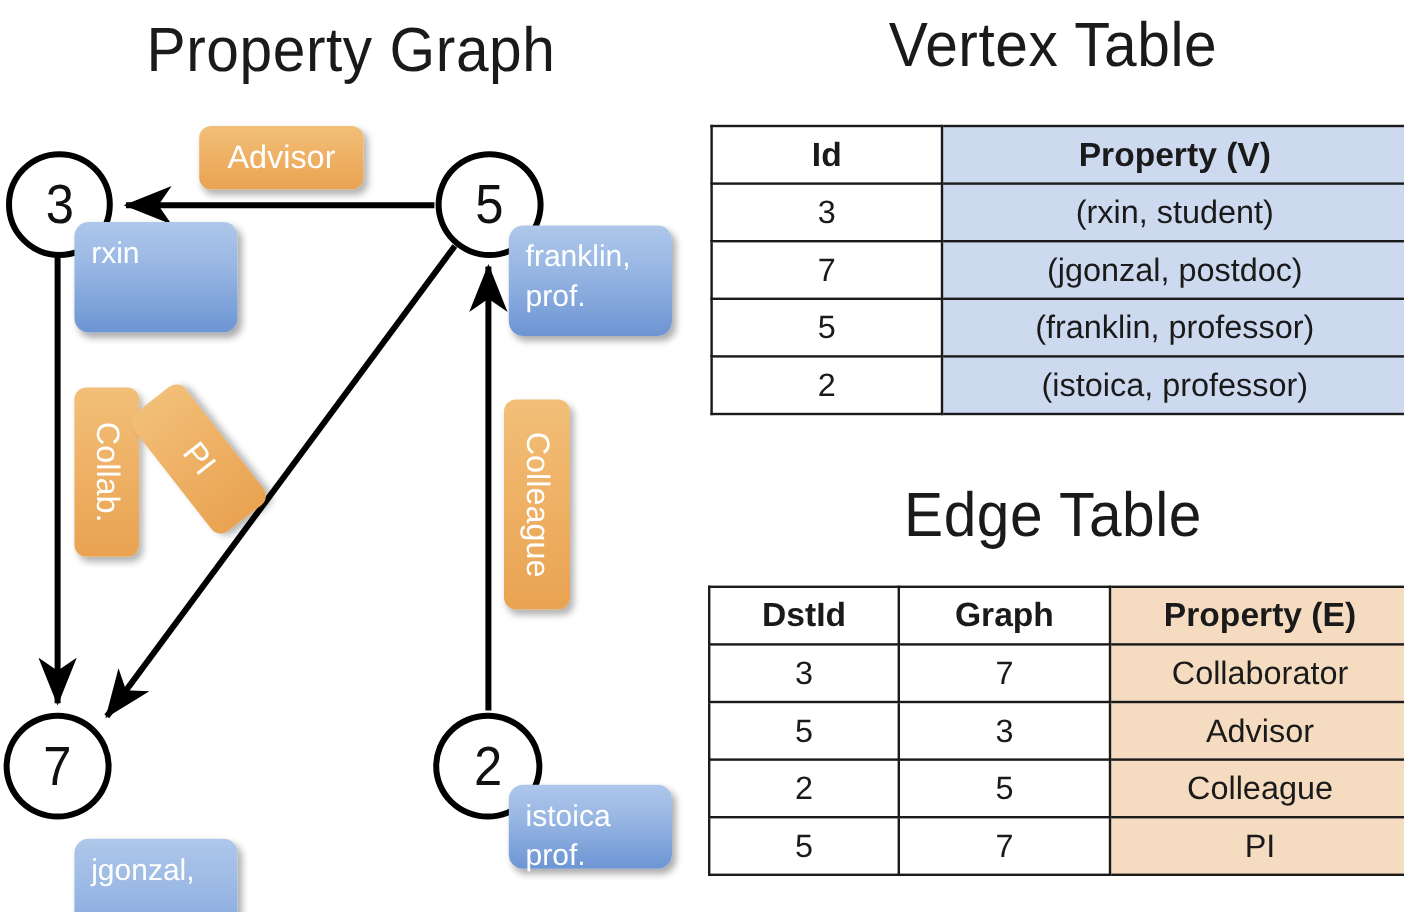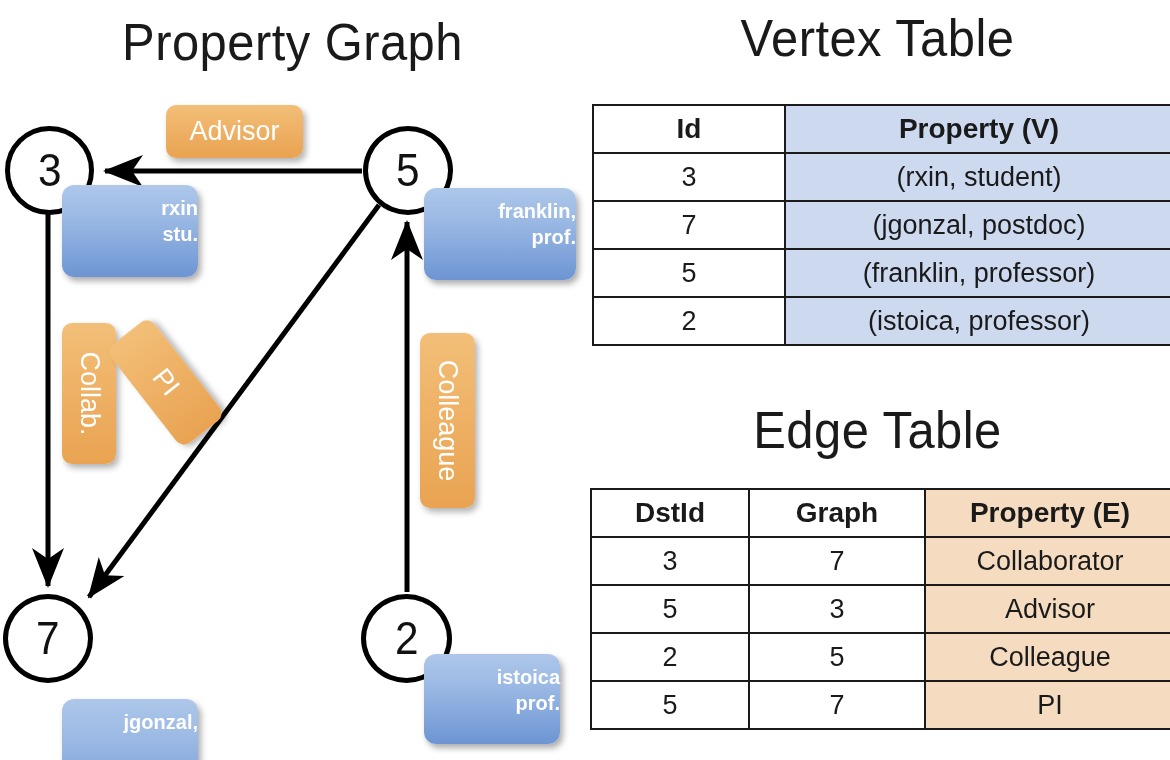--- a/index.html
+++ b/index.html
@@ -65,31 +65,30 @@
   #vertex-2 { left: 361px; top: 594px; width: 91px; height: 89px; }
 
   
   .prop-box {
     position: absolute;
     border-radius: 12px;
     background: linear-gradient(to bottom, #aec7ea 0%, #9bb9e4 35%, #7fa3da 75%, #6d95d3 100%);
     box-shadow: 3px 4px 6px rgba(0,0,0,0.33);
     color: #ffffff;
     font-family: "Liberation Sans", sans-serif;
-    font-weight: 700;
-    font-size: 20px;
+    font-weight: 400;
+    font-size: 25px;
     line-height: 1.32;
     padding: 10px 0 0 14px;
     box-sizing: border-box;
-    text-align: right;
   }
   #box-rxin     { left: 62px;  top: 185px; width: 136px; height: 92px; }
-  #box-franklin { left: 424px; top: 188px; width: 152px; height: 92px; }
+  #box-franklin { left: 424px; top: 188px; width: 136px; height: 92px; }
   #box-jgonzal  { left: 62px;  top: 679px; width: 136px; height: 116px; margin-top: 20px; }
-  #box-istoica  { left: 424px; top: 654px; width: 136px; height: 90px; }
+  #box-istoica  { left: 424px; top: 654px; width: 136px; height: 70px; }
 
   
   .edge-label {
     position: absolute;
     border-radius: 10px;
     background: linear-gradient(to bottom, #f2bf78 0%, #efb368 40%, #e9a352 100%);
     box-shadow: 3px 4px 6px rgba(0,0,0,0.30);
     color: #ffffff;
     font-family: "Liberation Sans", sans-serif;
     font-weight: 300;
@@ -187,21 +186,20 @@
   </div>
   <div class="vertex" id="vertex-7">
     <span>7</span>
   </div>
   <div class="vertex" id="vertex-2">
     <span>2</span>
   </div>
 
   <div class="prop-box" id="box-rxin">
     <div>rxin</div>
-    <div>stu.</div>
   </div>
   <div class="prop-box" id="box-franklin">
     <div>franklin,</div>
     <div>prof.</div>
   </div>
   <div class="prop-box" id="box-jgonzal">
     <div>jgonzal,</div>
   </div>
   <div class="prop-box" id="box-istoica">
     <div>istoica</div>

